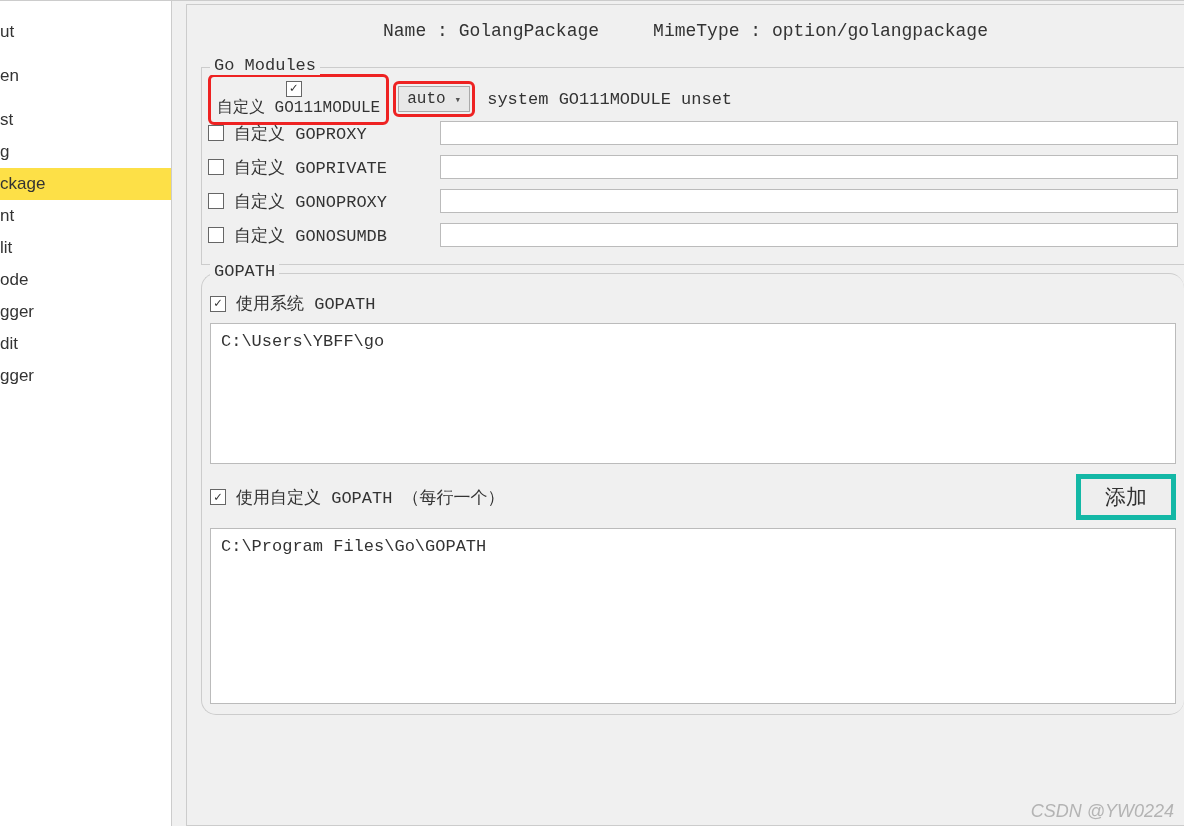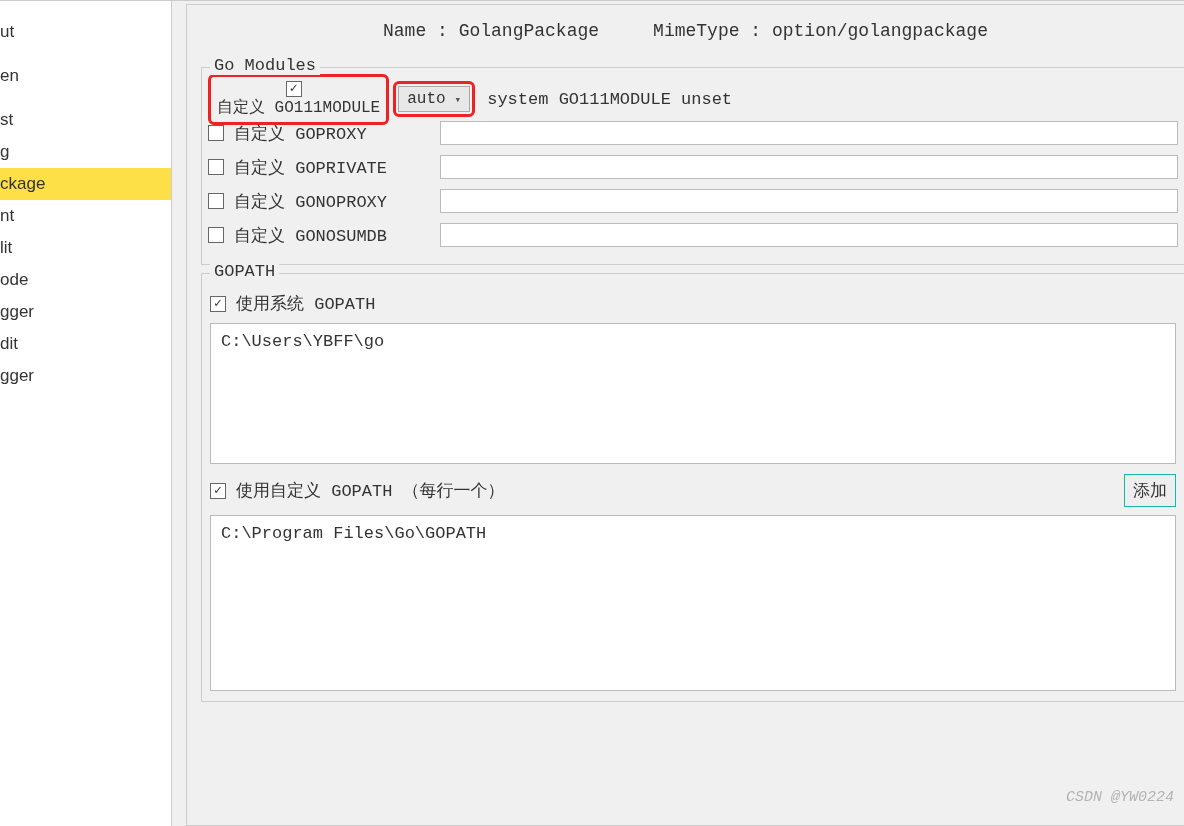--- a/index.html
+++ b/index.html
@@ -190,35 +190,35 @@
     .gopath-custom {
       height: 176px;
     }
     .row-with-button {
       display: flex;
       align-items: center;
       justify-content: space-between;
       margin: 6px 0 8px 2px;
     }
     .add-button {
-      border: 1px solid #14b8a6;
+      border: 5px solid #14b8a6;
       background: #eee;
-      padding: 4px 8px;
-      font-family: "Courier New", monospace;
-      font-size: 17px;
+      padding: 4px 24px;
+      font-family: "Courier New", monospace;
+      font-size: 21px;
       cursor: pointer;
       margin-right: 2px;
     }
     .watermark {
       position: absolute;
-      bottom: 20px;
+      bottom: 4px;
       right: 10px;
       color: rgba(120,120,120,0.5);
-      font-family: Liberation Mono, monospace;
-      font-size: 15px;
+      font-family: Liberation Sans, sans-serif;
+      font-size: 18px;
       font-style: italic;
       pointer-events: none;
     }
   </style>
 </head>
 <body>
 
 <div class="container">
   <div class="sidebar">
     <div class="sidebar-item">ut</div>
@@ -283,21 +283,21 @@
 
         <div class="form-row">
           <span class="checkbox-label">
             <span class="checkbox"></span>
             <span>自定义 GONOSUMDB</span>
           </span>
           <input class="text-input" value="" style="">
         </div>
       </div>
 
-      <div class="fieldset" style="padding-bottom:0;">
+      <div class="fieldset" style="padding-bottom:0;border-radius:15px;">
         <div class="legend">GOPATH</div>
 
         <div class="wide-row">
           <span class="checkbox-label-wide">
             <span class="checkbox checked"></span>
             <span>使用系统 GOPATH</span>
           </span>
         </div>
         <div class="textarea-box gopath-sys">C:\Users\YBFF\go</div>
 

